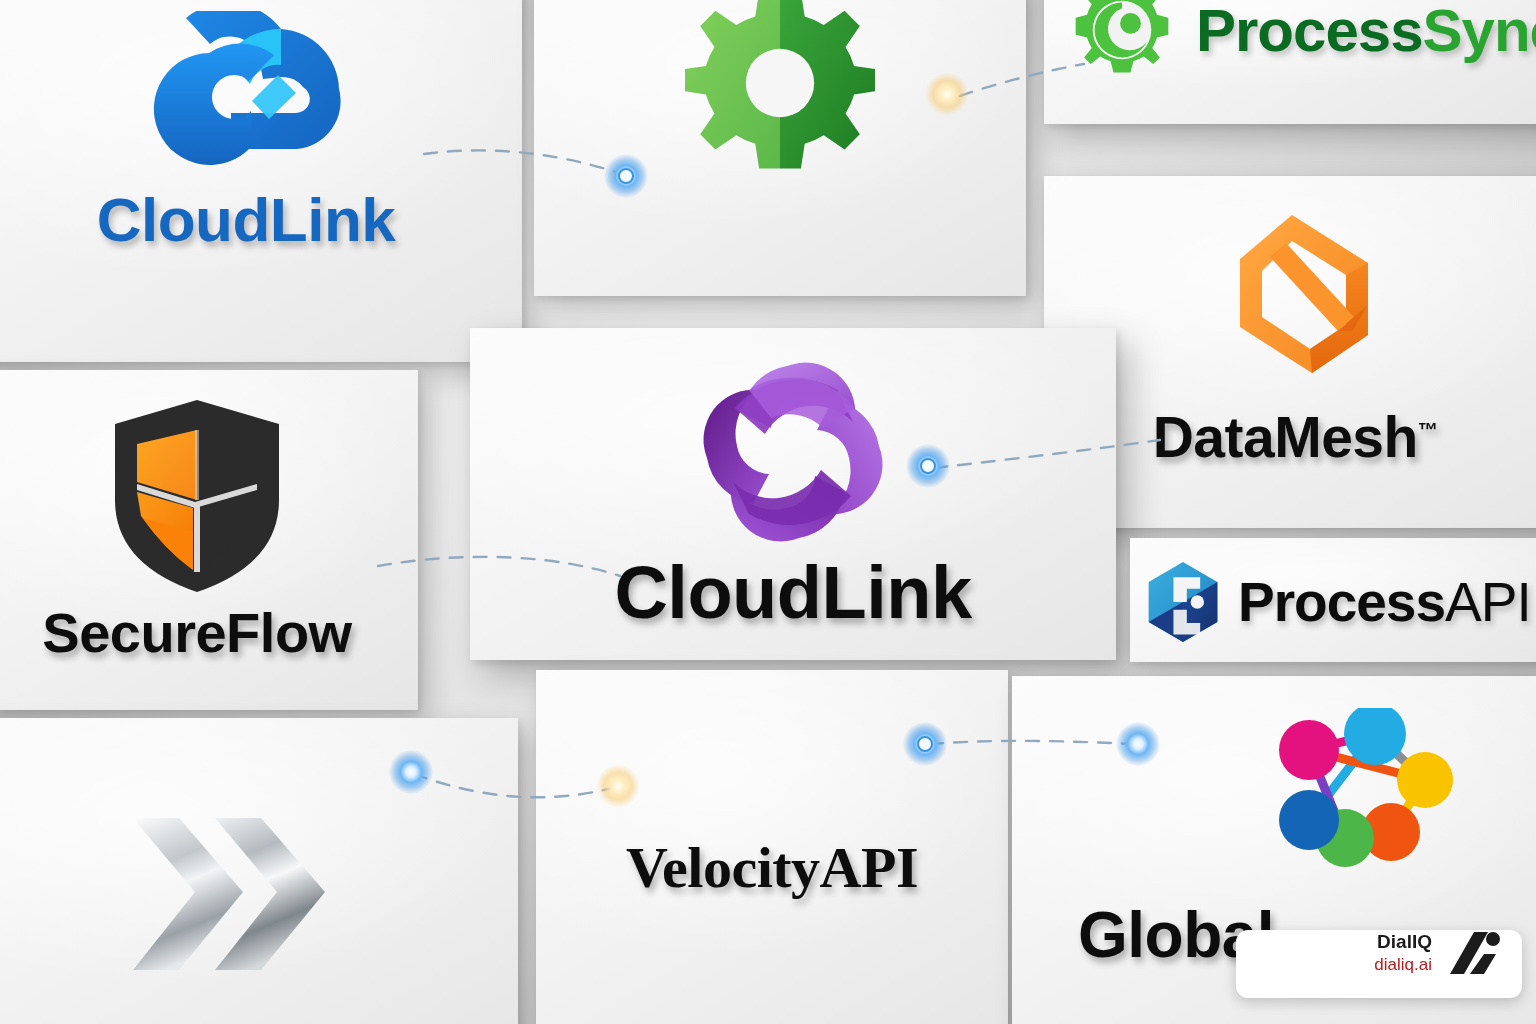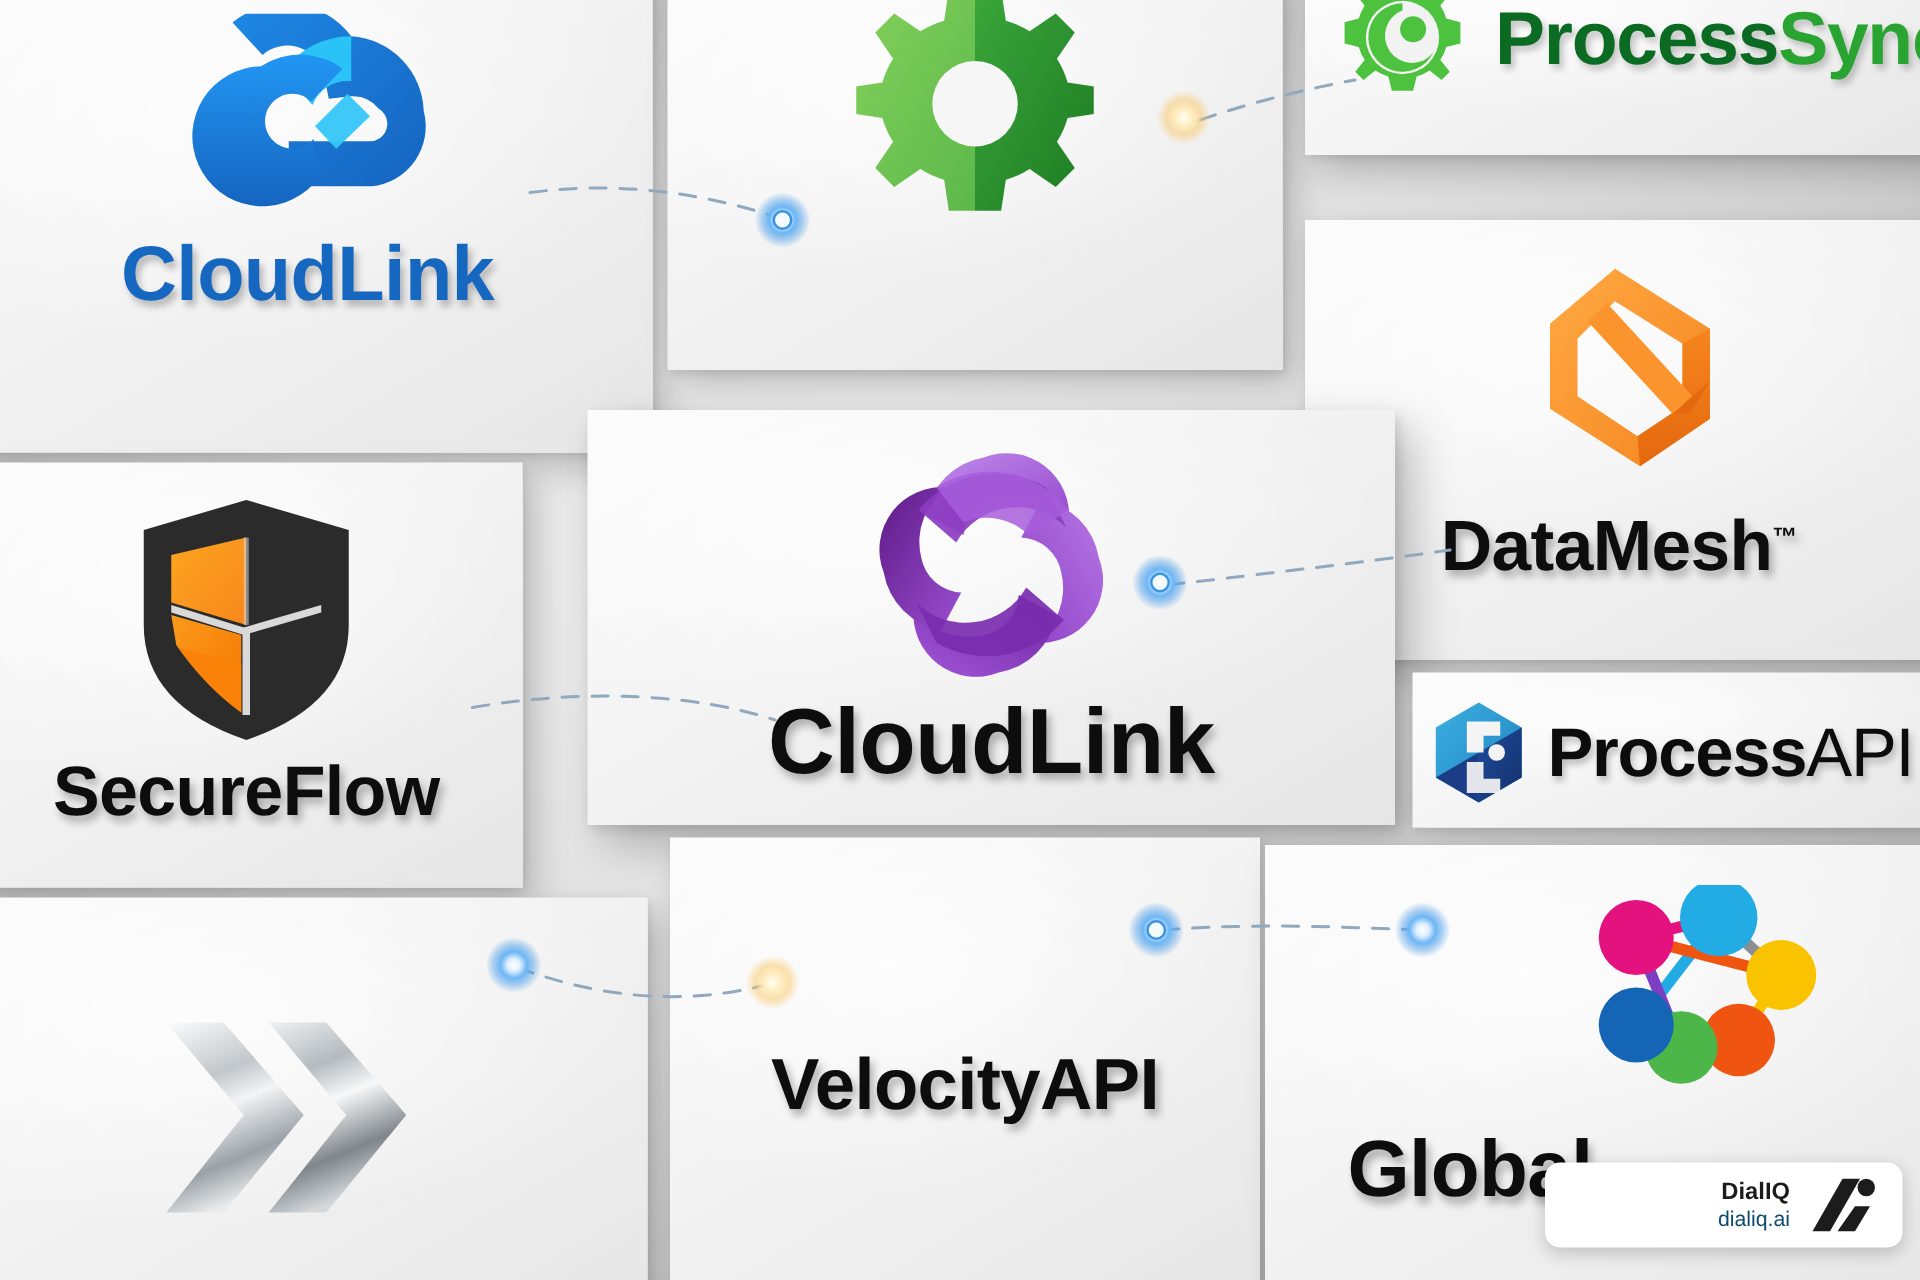--- a/index.html
+++ b/index.html
@@ -119,21 +119,21 @@
     letter-spacing: -1px;
     text-shadow: 2px 4px 6px rgba(0,0,0,0.25);
   }
   #cordsity-label .thin { font-weight: 400; }
 
   
   #p-chevron { left: -60px; top: 718px; width: 578px; height: 340px; }
 
   
   #p-velocity { left: 536px; top: 670px; width: 472px; height: 370px; }
-  #velocity-label { top: 164px; font-size: 58px; }
+  #velocity-label { top: 164px; font-size: 58px; font-family: Liberation Serif, serif; }
 
   
   #p-globalconnect { left: 1012px; top: 676px; width: 566px; height: 364px; }
   #globalconnect-label {
     top: 222px; font-size: 64px; text-align: left; padding-left: 66px;
   }
 
   
   #links {
     position: absolute;
@@ -172,30 +172,29 @@
 
   
   #badge {
     position: absolute;
     left: 1236px; top: 930px;
     width: 286px; height: 68px;
     background: #ffffff;
     border-radius: 12px;
     box-shadow: 0 4px 14px rgba(0,0,0,0.20);
     display: flex;
-    align-items: center;
     justify-content: flex-end;
     gap: 16px;
     padding-right: 18px;
     box-sizing: border-box;
     z-index: 90;
   }
   #badge-text { text-align: right; line-height: 1.25; }
   #badge-name { font-size: 19px; font-weight: 700; color: #1b1b1b; }
-  #badge-url  { font-size: 17px; color: #0c4a6e; }
+  #badge-url  { font-size: 17px; color: #b91c1c; }
 </style>
 </head>
 <body>
 
 <div id="stage">
 
   <div class="panel" id="p-cloudlink">
     <div class="logo-wrap" style="top:34px;height:180px;">
       <svg width="230" height="170" viewBox="0 0 230 170">
         <defs>

